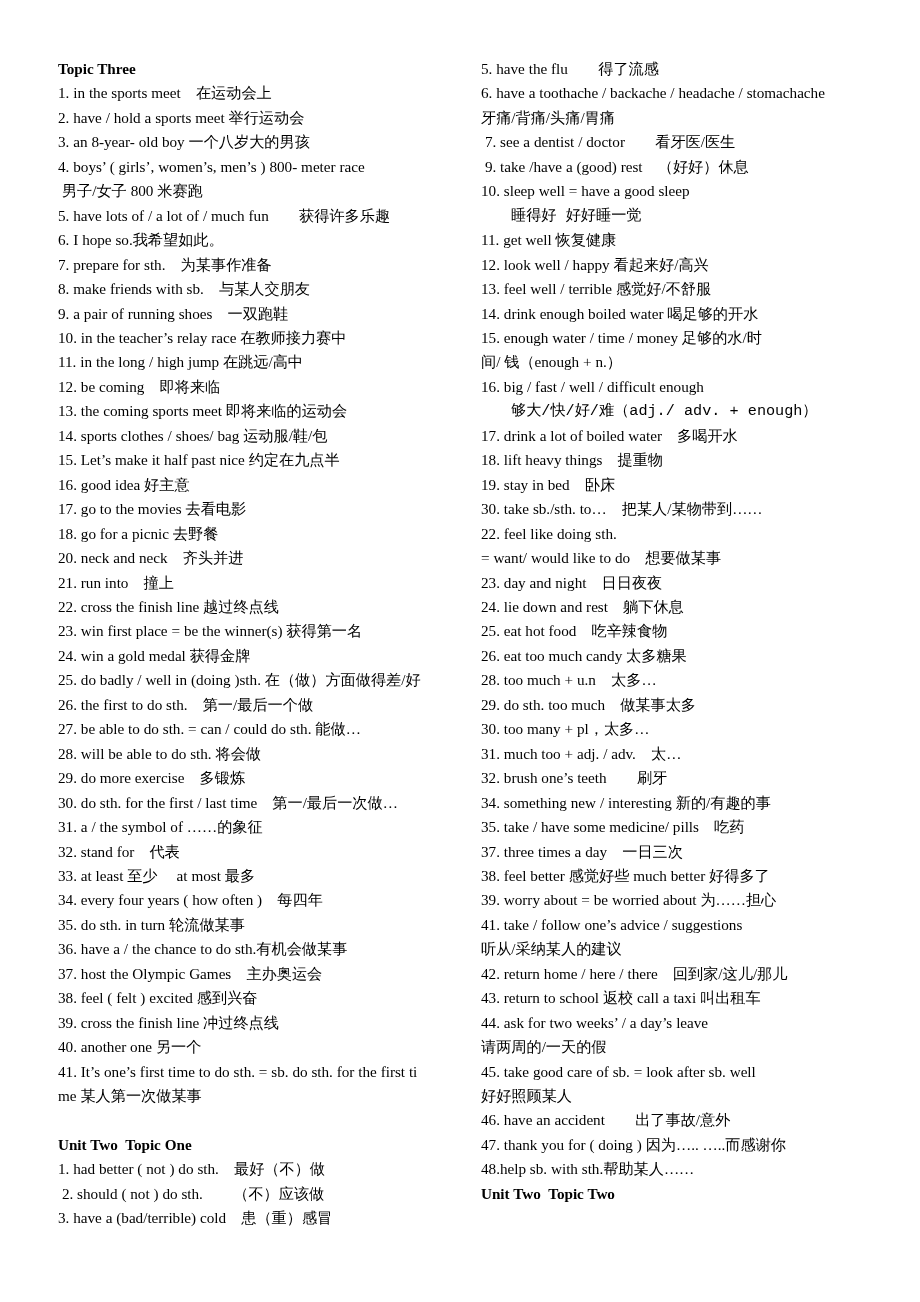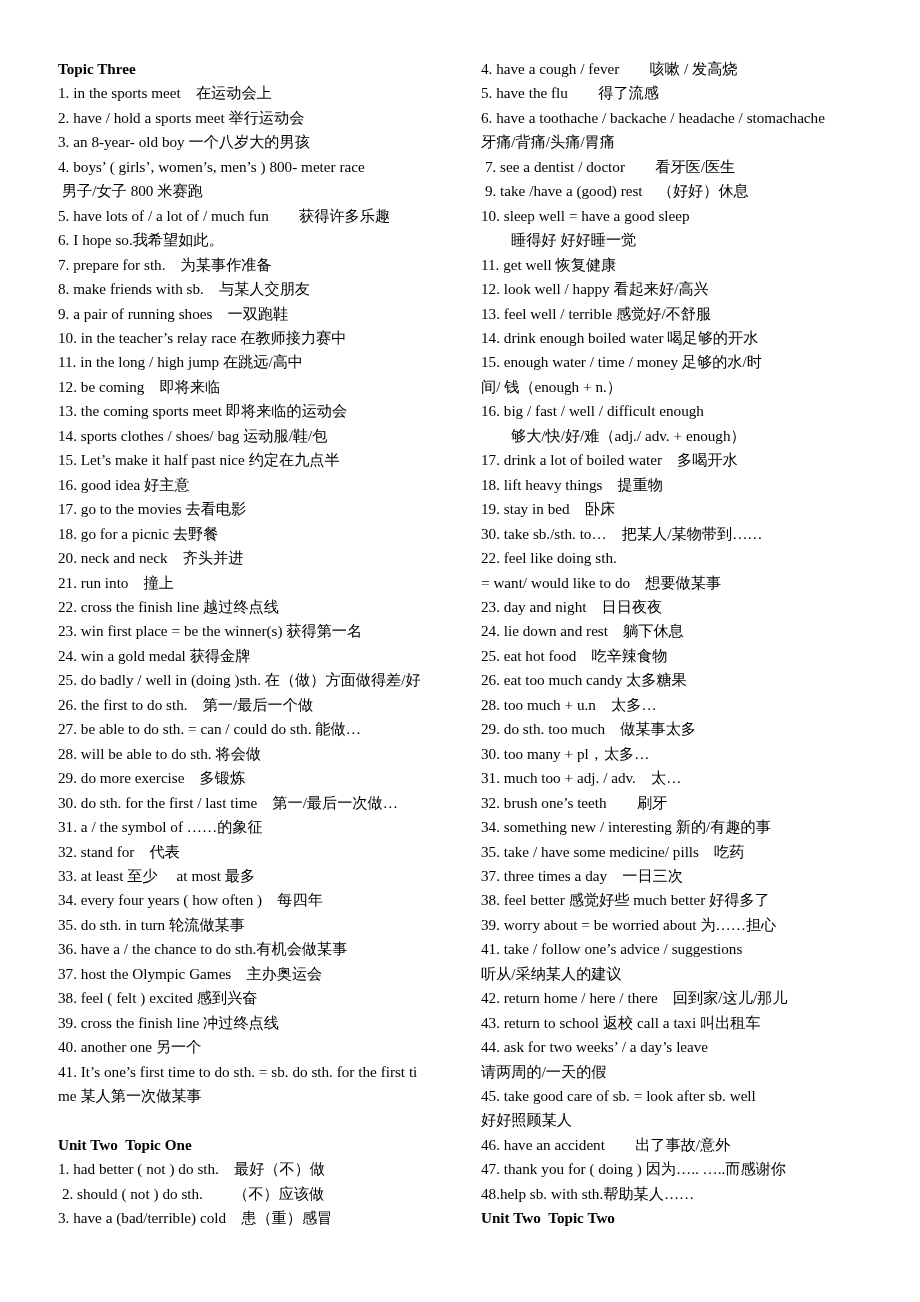--- a/index.html
+++ b/index.html
@@ -52,20 +52,21 @@
     -webkit-font-smoothing: antialiased;
   }
   .line.bold {
     font-weight: bold;
   }
   .line.blank {
     height: 24.45px;
   }
   .line.indent-md {
     padding-left: 30px;
+    font-family: Liberation Mono, monospace;
   }
 </style>
 </head>
 <body>
 
 <div id="page">
   <div class="columns">
     <div class="col col-left">
         <div class="line bold">Topic Three</div>
         <div class="line">1. in the sports meet　在运动会上</div>
@@ -110,21 +111,20 @@
         <div class="line">40. another one 另一个</div>
         <div class="line">41. It’s one’s first time to do sth. = sb. do sth. for the first ti</div>
         <div class="line">me 某人第一次做某事</div>
         <div class="line blank"></div>
         <div class="line bold">Unit Two  Topic One</div>
         <div class="line">1. had better ( not ) do sth.　最好（不）做</div>
         <div class="line"> 2. should ( not ) do sth.　　（不）应该做</div>
         <div class="line">3. have a (bad/terrible) cold　患（重）感冒</div>
       </div>
     <div class="col col-right">
-        <div class="line">4. have a cough / fever　　咳嗽 / 发高烧</div>
         <div class="line">5. have the flu　　得了流感</div>
         <div class="line">6. have a toothache / backache / headache / stomachache</div>
         <div class="line">牙痛/背痛/头痛/胃痛</div>
         <div class="line"> 7. see a dentist / doctor　　看牙医/医生</div>
         <div class="line"> 9. take /have a (good) rest　（好好）休息</div>
         <div class="line">10. sleep well = have a good sleep</div>
         <div class="line indent-md">睡得好 好好睡一觉</div>
         <div class="line">11. get well 恢复健康</div>
         <div class="line">12. look well / happy 看起来好/高兴</div>
         <div class="line">13. feel well / terrible 感觉好/不舒服</div>

